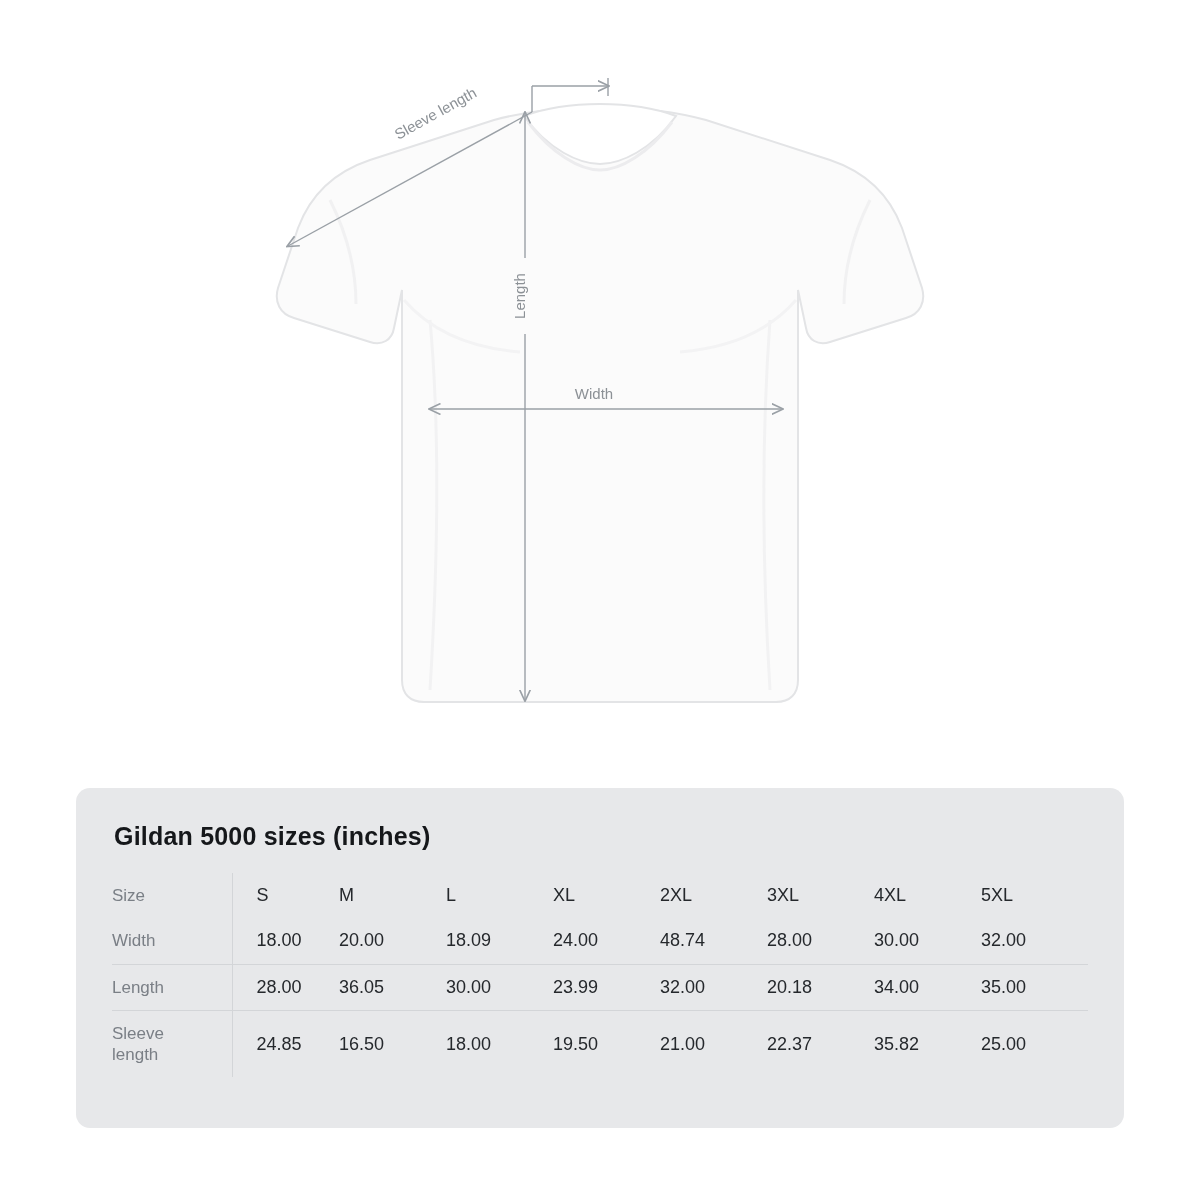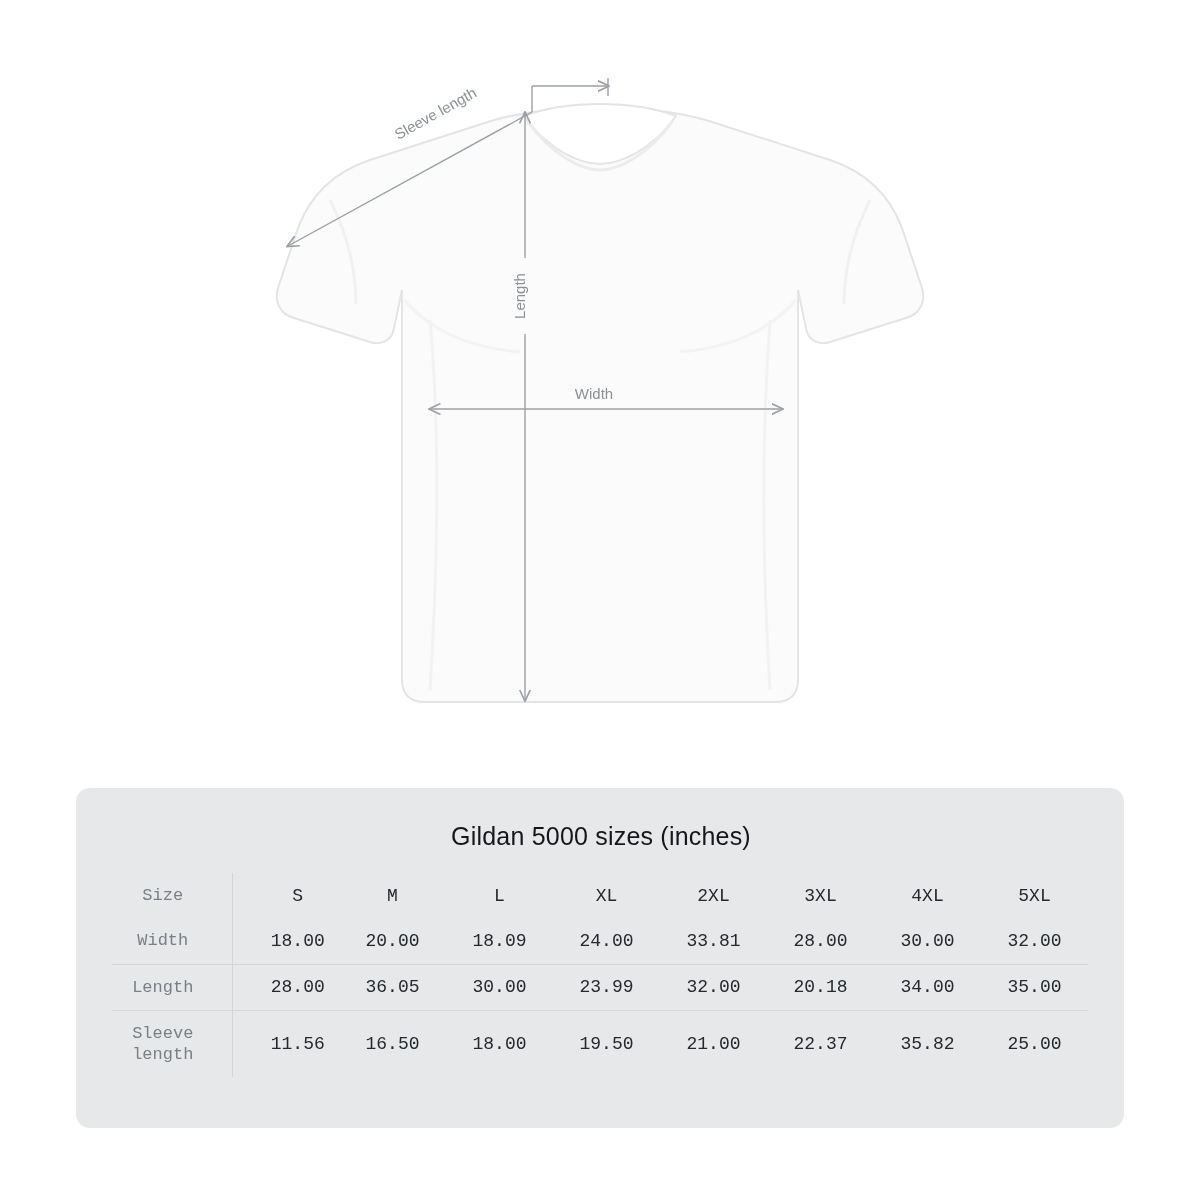--- a/index.html
+++ b/index.html
@@ -34,40 +34,38 @@
     top: 788px;
     width: 1048px;
     height: 340px;
     background: #e7e8ea;
     border-radius: 14px;
     box-sizing: border-box;
     padding: 34px 36px 20px 36px;
   }
   #chart-title {
     font-size: 25px;
-    font-weight: normal;
+    font-weight: bold;
     color: #15171a;
     letter-spacing: 0.2px;
     margin: 0 0 22px 2px;
-    text-align: center;
   }
   table.size-table {
     width: 100%;
     border-collapse: collapse;
     table-layout: fixed;
   }
   table.size-table th,
   table.size-table td {
-    text-align: center;
+    text-align: left;
     padding: 12px 0 12px 0;
     font-size: 18px;
     color: #25282c;
     font-weight: normal;
     vertical-align: middle;
-    font-family: Liberation Mono, monospace;
   }
   table.size-table th.row-head,
   table.size-table td.row-head {
     color: #7a7f86;
     font-size: 17px;
     width: 104px;
     padding-right: 18px;
     line-height: 1.25;
   }
   table.size-table tr {
@@ -183,39 +181,39 @@
         <th class="hdr-size">5XL</th>
       </tr>
     </thead>
     <tbody>
       <tr>
         <td class="row-head">Width</td>
         <td class="cell-sep">18.00</td>
         <td>20.00</td>
         <td>18.09</td>
         <td>24.00</td>
-        <td>33.81</td>
+        <td>48.74</td>
         <td>28.00</td>
         <td>30.00</td>
         <td>32.00</td>
       </tr>
       <tr>
         <td class="row-head">Length</td>
         <td class="cell-sep">28.00</td>
         <td>36.05</td>
         <td>30.00</td>
         <td>23.99</td>
         <td>32.00</td>
         <td>20.18</td>
         <td>34.00</td>
         <td>35.00</td>
       </tr>
       <tr>
         <td class="row-head">Sleeve length</td>
-        <td class="cell-sep">11.56</td>
+        <td class="cell-sep">24.85</td>
         <td>16.50</td>
         <td>18.00</td>
         <td>19.50</td>
         <td>21.00</td>
         <td>22.37</td>
         <td>35.82</td>
         <td>25.00</td>
       </tr>
     </tbody>
   </table>

